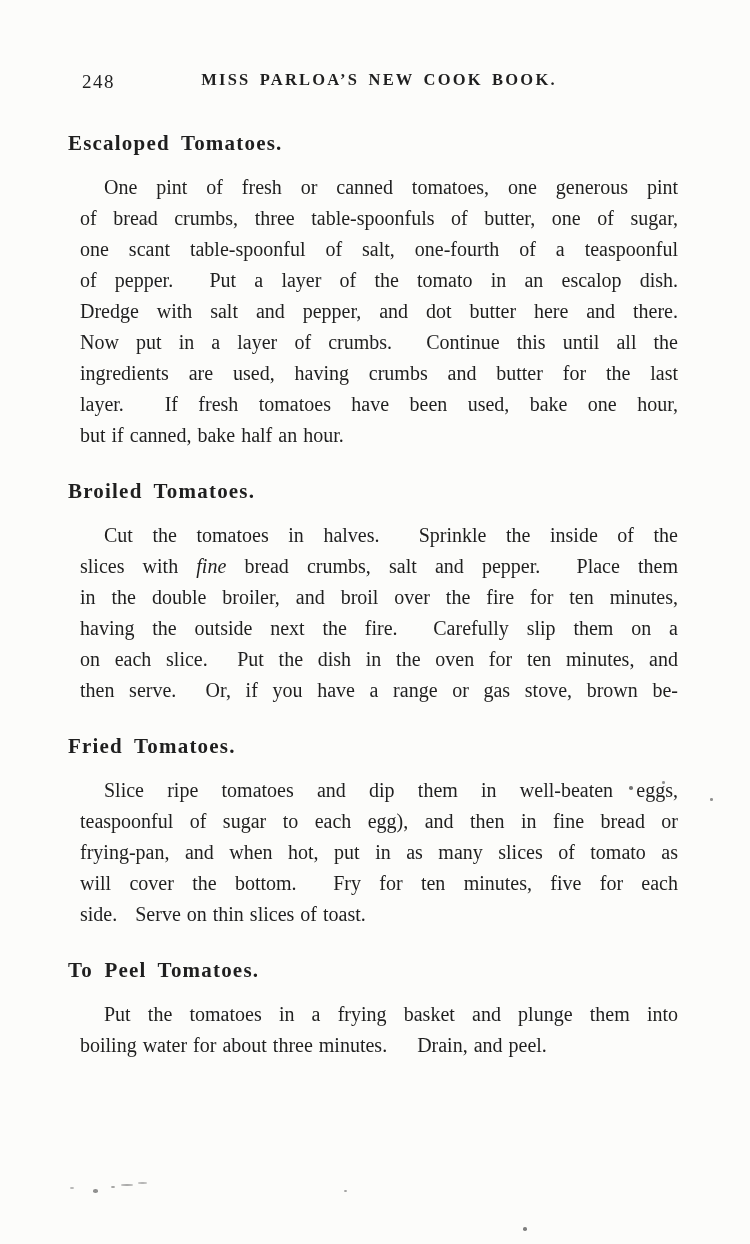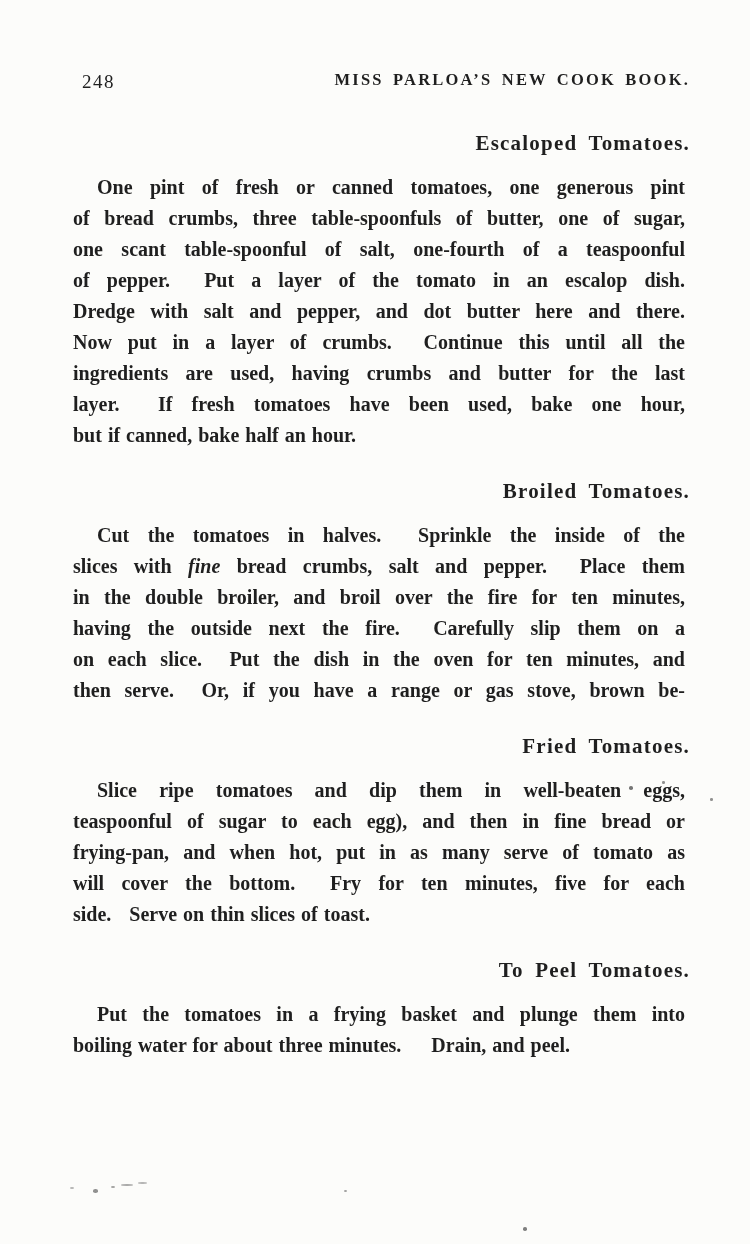--- a/index.html
+++ b/index.html
@@ -17,33 +17,33 @@
     overflow:hidden;
     border-radius:23px;
   }
   .content{position:absolute;left:68px;top:0;width:622px;}
   .pagehead{position:relative;margin-top:70px;height:24px;}
   .pagenum{
     position:absolute;left:14px;top:1px;
     font-size:19px;letter-spacing:1.5px;
   }
   .booktitle{
-    text-align:right;
+    text-align:center;
     font-size:16.5px;font-weight:bold;
     letter-spacing:2.2px;word-spacing:3px;
   }
   .recipe h2{
     margin:27px 0 15px 0;
-    text-align:right;
+    text-align:left;
     font-size:21px;font-weight:bold;
     letter-spacing:1.2px;word-spacing:5px;
     line-height:27px;
   }
   .recipe:first-of-type h2{margin-top:36px;}
-  .para{margin:5px;font-weight:bold;}
+  .para{margin:12px;}
   .line{
     font-size:20px;line-height:31px;
     text-align:justify;text-align-last:justify;
     white-space:pre-wrap;
     word-spacing:1px;
   }
   .line.first{text-indent:24px;}
   .line.last{text-align-last:left;}
   .line em{font-style:italic;}
   .speck{position:absolute;background:var(--speck);border-radius:45%;}
@@ -84,21 +84,21 @@
           <div class="line">on each slice.  Put the dish in the oven for ten minutes, and</div>
           <div class="line">then serve.  Or, if you have a range or gas stove, brown be-</div>
         </div>
     </section>
 
     <section class="recipe">
       <h2 class="recipe-heading">Fried Tomatoes.</h2>
       <div class="para">
           <div class="line first">Slice ripe tomatoes and dip them in well-beaten eggs,</div>
           <div class="line">teaspoonful of sugar to each egg), and then in fine bread or</div>
-          <div class="line">frying-pan, and when hot, put in as many serve of tomato as</div>
+          <div class="line">frying-pan, and when hot, put in as many slices of tomato as</div>
           <div class="line">will cover the bottom.  Fry for ten minutes, five for each</div>
           <div class="line last">side.   Serve on thin slices of toast.</div>
         </div>
     </section>
 
     <section class="recipe">
       <h2 class="recipe-heading">To Peel Tomatoes.</h2>
       <div class="para">
           <div class="line first">Put the tomatoes in a frying basket and plunge them into</div>
           <div class="line last">boiling water for about three minutes.     Drain, and peel.</div>

